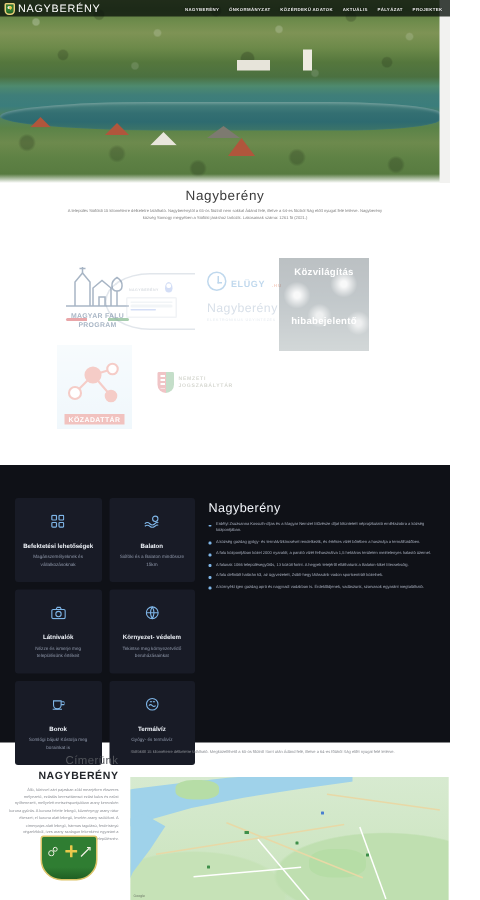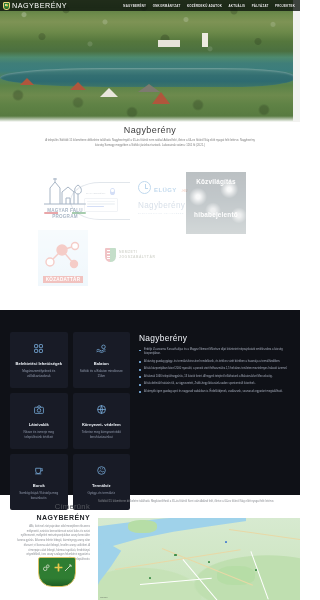--- a/index.html
+++ b/index.html
@@ -229,21 +229,21 @@
   .bullets li {
     position:relative; padding-left:5px; margin-bottom:3.2px;
     color:#a7aebd; font-size:2.7px; line-height:1.6;
   }
   .bullets li::before {
     content:""; position:absolute; left:0; top:1.6px;
     width:1.6px;height:1.6px;background:#7fb6e8;border-radius:50%;
   }
 
   
-  .crest-sec { position:absolute; top:500px; left:16px; width:300px; height:85px; }
+  .crest-sec { position:absolute; top:500px; left:5px; width:300px; height:85px; }
   .crest-col { position:absolute; left:0; top:2px; width:80px; text-align:right; padding-right:6px; }
   .crest-h { font-size:7.6px; color:#53565c; font-weight:400; letter-spacing:0.3px; }
   .crest-sub { font-size:7px; color:#23262b; font-weight:700; letter-spacing:0.4px; margin-top:3px; }
   .crest-body { font-size:2.6px; line-height:1.82; color:#8a8d93; margin-top:4px; }
   .crest-big {
     position:absolute; left:22px; bottom:-2px; width:38px; height:30px;
     background:linear-gradient(180deg,#2f7d32 0%,#2f7d32 72%,#1f5f23 100%);
     border-radius:2px 2px 14px 14px;
     border:0.7px solid #dcc469;
   }

